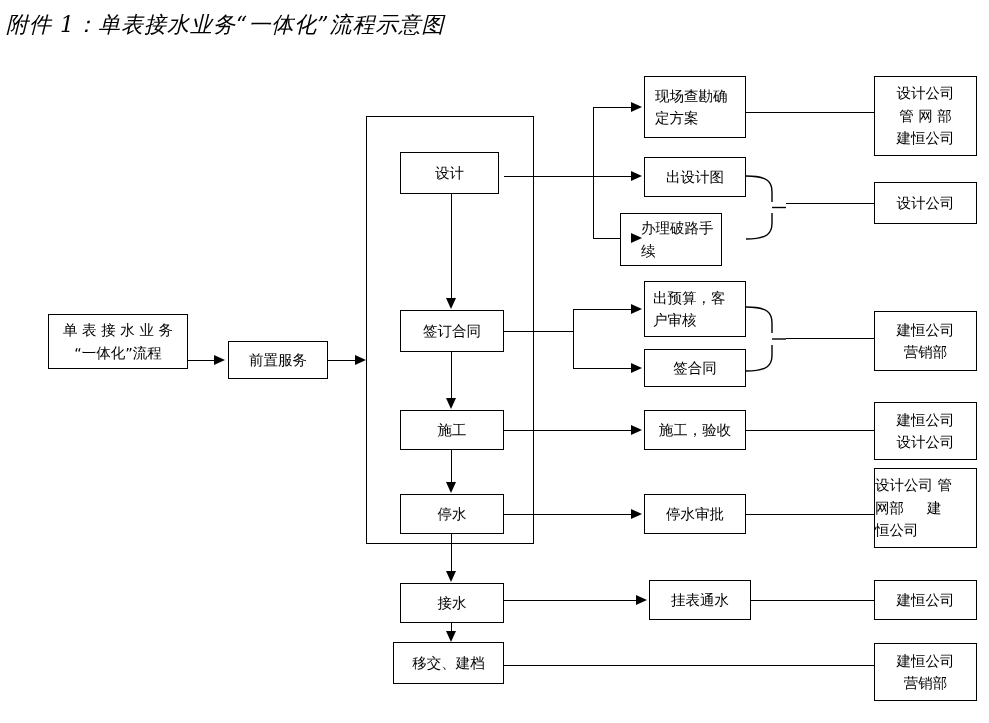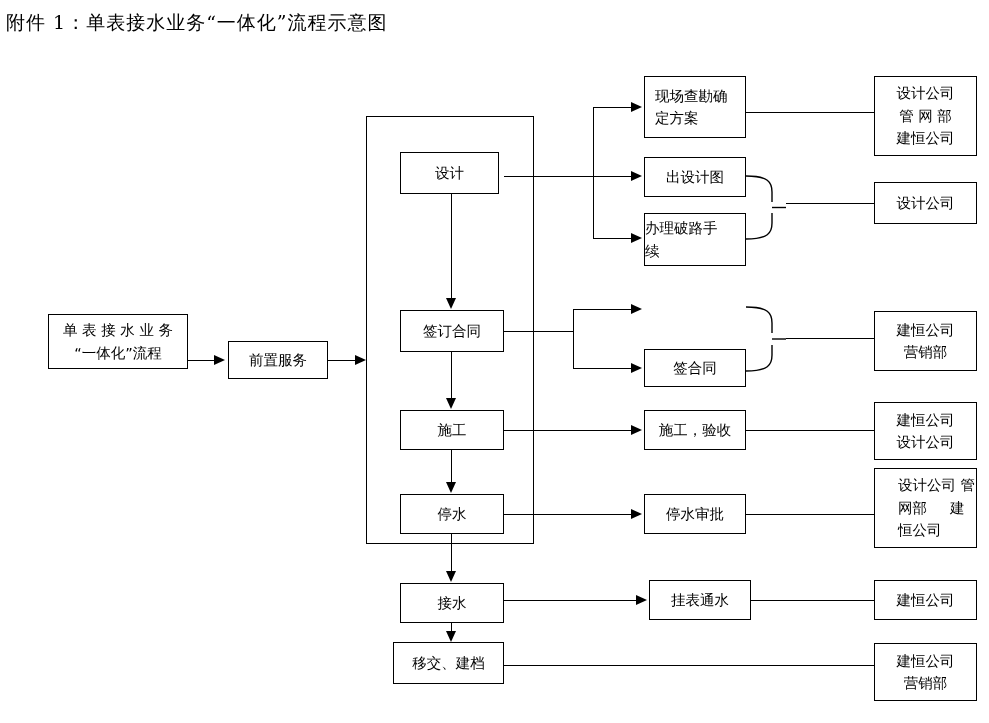--- a/index.html
+++ b/index.html
@@ -15,24 +15,25 @@
     position: relative;
     width: 989px;
     height: 723px;
     background: #ffffff;
     overflow: hidden;
   }
   .title {
     position: absolute;
     left: 6px;
     top: 10px;
-    font-size: 19px;
+    font-size: 22px;
     letter-spacing: 1px;
     white-space: nowrap;
     font-family: "DejaVu Serif", "Liberation Serif", serif;
+    font-style: italic;
   }
   .node {
     position: absolute;
     border: 1.4px solid #000000;
     background: #ffffff;
     box-sizing: border-box;
     display: flex;
     flex-direction: column;
     align-items: center;
     justify-content: center;
@@ -143,25 +144,29 @@
 
   <div class="node" style="left:644px; top:76px; width:102px; height:62px; align-items:flex-start; padding-left:10px;">
     <span class="ln">现场查勘确</span>
     <span class="ln">定方案</span>
   </div>
 
   <div class="node" style="left:644px; top:157px; width:102px; height:40px;">
     <span class="ln">出设计图</span>
   </div>
 
-  <div class="node" style="left:644px; top:213px; width:102px; height:53px; align-items:flex-start; padding-left:0;">
+  <div class="node" style="left:620px; top:213px; width:102px; height:53px; align-items:flex-start; padding-left:20px;">
     <span class="ln">办理破路手</span>
     <span class="ln">续</span>
   </div>
 
+  <div class="node" style="left:644px; top:281px; width:102px; height:56px; align-items:flex-start; padding-left:8px;">
+    <span class="ln">出预算，客</span>
+    <span class="ln">户审核</span>
+  </div>
 
   <div class="node" style="left:644px; top:349px; width:102px; height:38px;">
     <span class="ln">签合同</span>
   </div>
 
   <div class="node" style="left:644px; top:494px; width:102px; height:40px;">
     <span class="ln">停水审批</span>
   </div>
 
   <div class="node" style="left:644px; top:410px; width:102px; height:40px;">
@@ -185,21 +190,21 @@
   <div class="node" style="left:874px; top:311px; width:103px; height:60px;">
     <span class="ln">建恒公司</span>
     <span class="ln">营销部</span>
   </div>
 
   <div class="node" style="left:874px; top:402px; width:103px; height:58px;">
     <span class="ln">建恒公司</span>
     <span class="ln">设计公司</span>
   </div>
 
-  <div class="node" style="left:874px; top:468px; width:103px; height:80px; align-items:flex-start; padding-left:23px;justify-content:center;">
+  <div class="node" style="left:874px; top:468px; width:103px; height:80px; align-items:flex-start; padding-left:0;justify-content:center;">
     <span class="ln">设计公司 管</span>
     <span class="ln">网部     建</span>
     <span class="ln">恒公司</span>
   </div>
 
   <div class="node" style="left:874px; top:580px; width:103px; height:40px;">
     <span class="ln">建恒公司</span>
   </div>
 
   <div class="node" style="left:874px; top:643px; width:103px; height:58px;">

